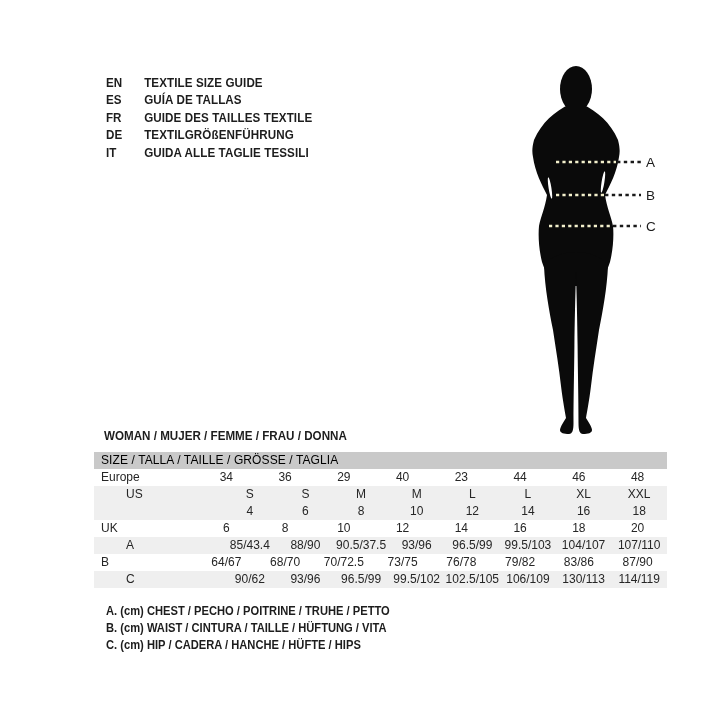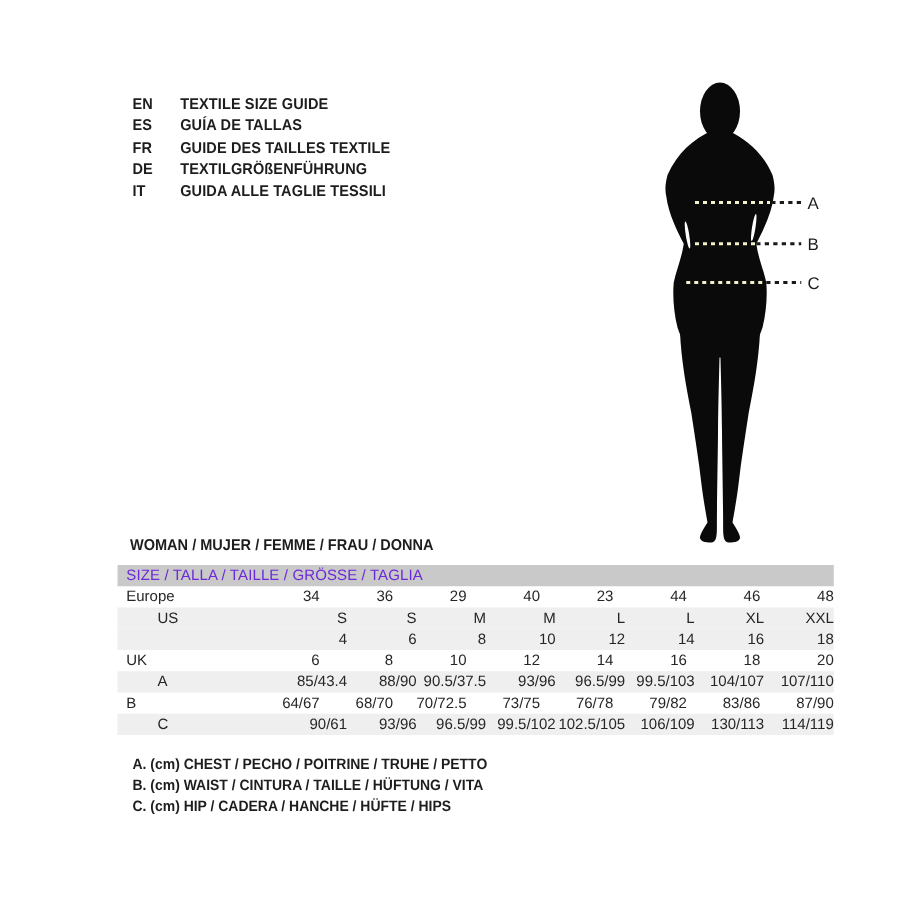--- a/index.html
+++ b/index.html
@@ -21,26 +21,26 @@
 
   
   .figure-svg{position:absolute;left:500px;top:60px;width:150px;height:380px;}
 
   
   .gender-heading{position:absolute;left:80px;top:429px;font-weight:bold;font-size:12.5px;color:var(--text);
     transform:scaleX(0.93);transform-origin:left top;white-space:nowrap;}
 
   
   .size-table{position:absolute;left:70px;top:452px;width:573px;font-size:12px;color:#262626;}
-  .st-header{height:17px;line-height:17px;background:var(--header-bg);padding-left:7px;color:#6d28d9;
+  .st-header{height:17px;line-height:17px;background:var(--header-bg);padding-left:7px;color:#000000;
     letter-spacing:0.1px;white-space:nowrap;}
   .st-row{display:grid;grid-template-columns:103px repeat(8,1fr);height:17px;line-height:17px;}
   .st-row.striped{background:var(--stripe-bg);padding-left:25px;}
   .st-label{text-align:left;padding-left:7px;white-space:nowrap;}
-  .st-val{text-align:right;white-space:nowrap;}
+  .st-val{text-align:center;white-space:nowrap;}
 
   
   .notes-block{position:absolute;left:82px;top:603px;transform:scaleX(0.93);transform-origin:left top;}
   .note-line{height:17px;line-height:17px;font-weight:bold;font-size:12px;color:var(--text);white-space:nowrap;}
 </style>
 </head>
 <body>
 
 <div class="canvas">
 
@@ -197,21 +197,21 @@
           <div class="st-val">68/70</div>
           <div class="st-val">70/72.5</div>
           <div class="st-val">73/75</div>
           <div class="st-val">76/78</div>
           <div class="st-val">79/82</div>
           <div class="st-val">83/86</div>
           <div class="st-val">87/90</div>
         </div>
         <div class="st-row striped">
           <div class="st-label">C</div>
-          <div class="st-val">90/61</div>
+          <div class="st-val">90/62</div>
           <div class="st-val">93/96</div>
           <div class="st-val">96.5/99</div>
           <div class="st-val">99.5/102</div>
           <div class="st-val">102.5/105</div>
           <div class="st-val">106/109</div>
           <div class="st-val">130/113</div>
           <div class="st-val">114/119</div>
         </div>
       </div>
   </div>

